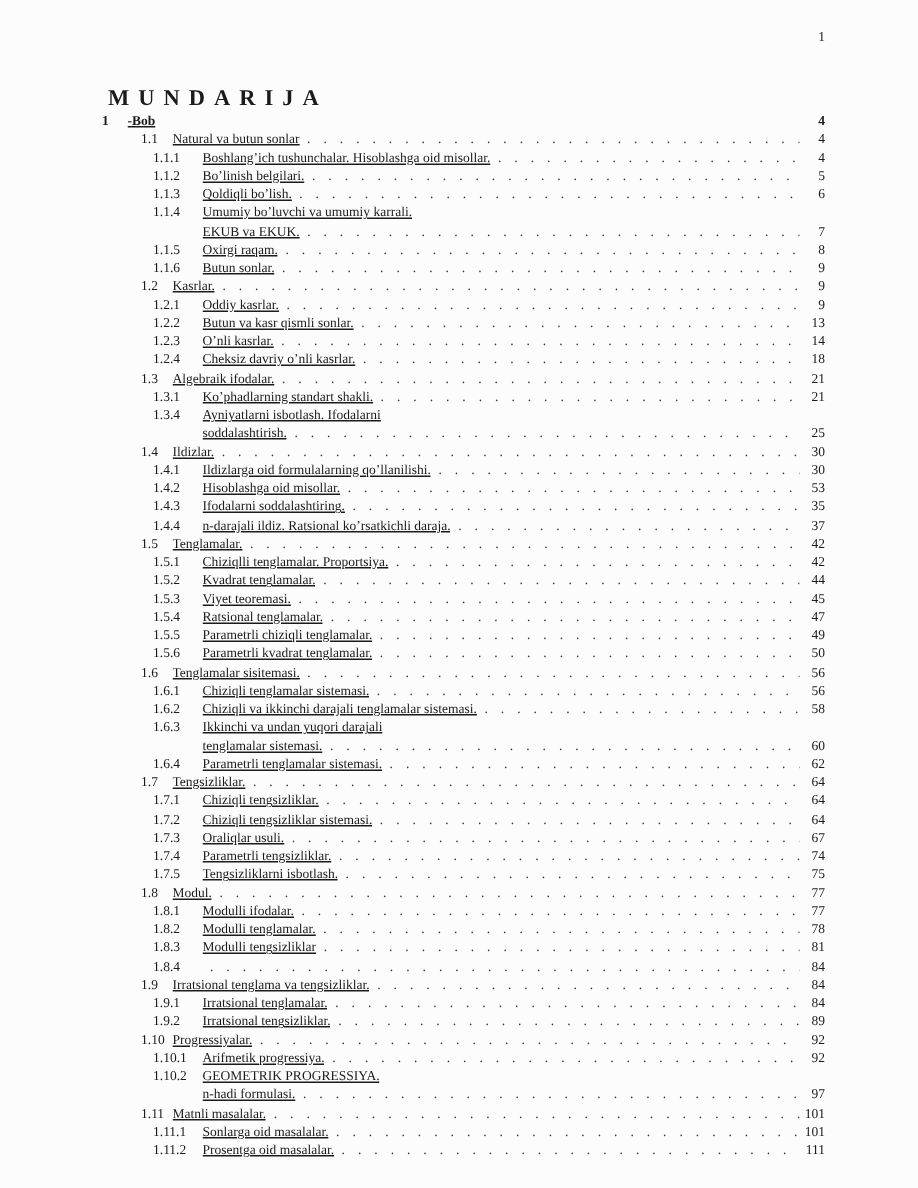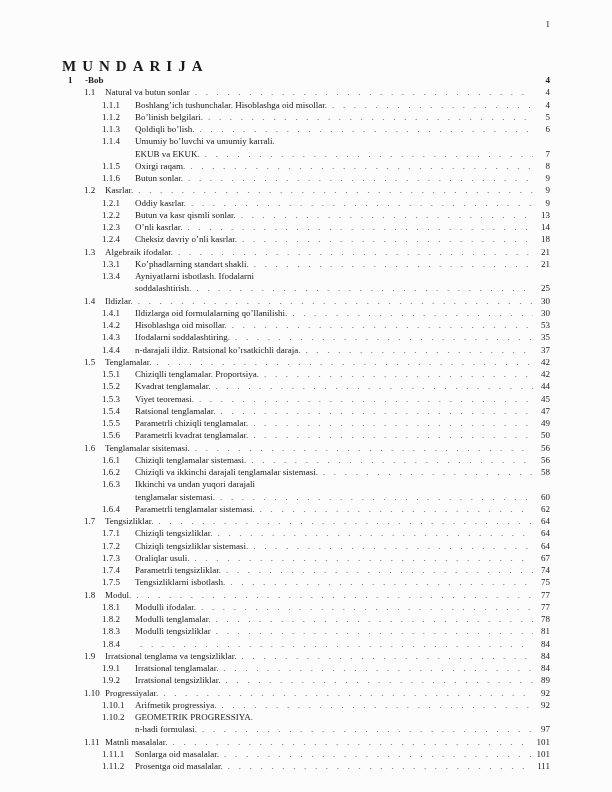--- a/index.html
+++ b/index.html
@@ -13,46 +13,46 @@
   }
   .page { position: absolute; inset: 0; }
   .pagenum-top {
     position: absolute;
     top: 19px; right: 62px;
     font-size: 9px;
     line-height: 10px;
   }
   .doc-title {
     position: absolute;
-    left: 62px; top: 48px;
+    left: 72px; top: 48px;
     font-size: 15px;
     font-weight: bold;
     letter-spacing: 6px;
     white-space: nowrap;
   }
   .toc {
     position: absolute;
     left: 68px; right: 62px; top: 74px;
     font-size: 9px;
   }
   .row {
     display: flex;
     align-items: baseline;
     height: 12.25px;
     line-height: 12.25px;
     white-space: nowrap;
   }
   .row .num { flex: 0 0 auto; }
   .lvl1 { font-weight: bold; }
   .lvl1 .num { width: 17px; }
-  .lvl2 { margin-left: 16px; }
+  .lvl2 { margin-left: 26px; }
   .lvl2 .num { width: 21px; }
   .lvl3 { margin-left: 34px; }
   .lvl3 .num { width: 33px; }
-  .txt { flex: 0 1 auto; overflow: hidden; }
+  .txt { flex: 0 1 auto; overflow: hidden; text-decoration: underline; }
   .leader {
     flex: 1 1 0;
     overflow: hidden;
     white-space: nowrap;
     margin: 0 3px 0 5px;
     color: #3a3a3a;
   }
   .leader::before {
     content: ". . . . . . . . . . . . . . . . . . . . . . . . . . . . . . . . . . . . . . . . . . . . . . . . . . . . . . . . . . . . . . . . . . . . . . . .";
     letter-spacing: 3.2px;

